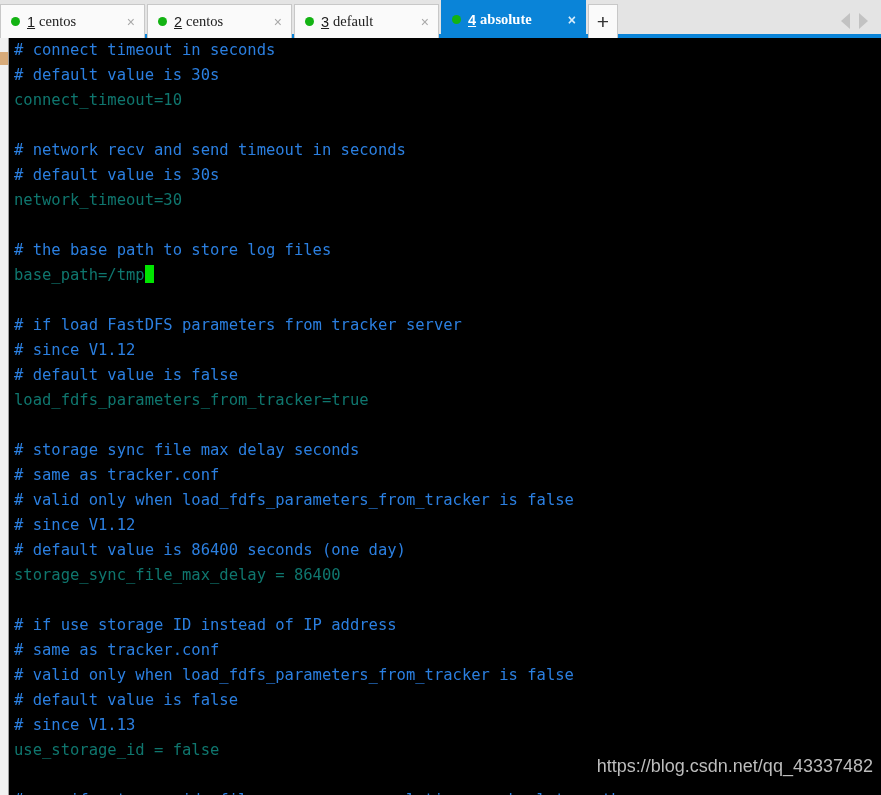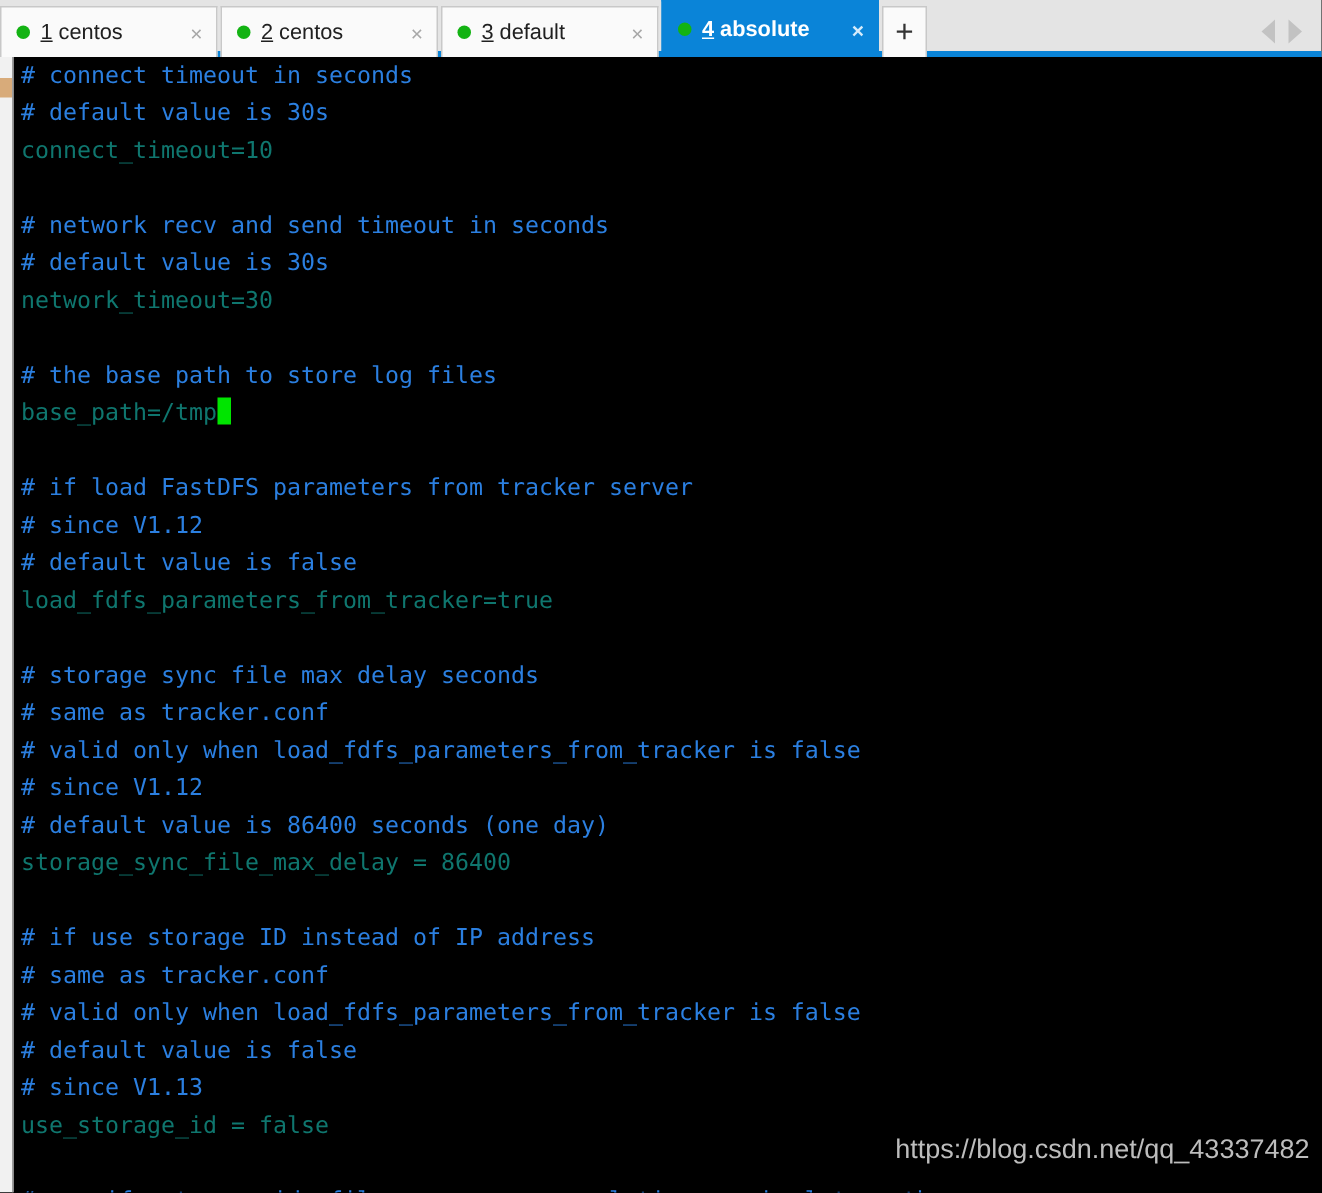--- a/index.html
+++ b/index.html
@@ -64,20 +64,21 @@
     flex: 0 0 auto;
     margin-right: 7px;
   }
   .tab .acc {
     text-decoration: underline;
     margin-right: 4px;
   }
   .tab .label {
     flex: 1 1 auto;
     overflow: hidden;
+    font-family: Liberation Serif, serif;
   }
   .tab .close {
     flex: 0 0 auto;
     font-size: 14px;
     color: #a8a8a8;
     line-height: 1;
     padding: 0 3px;
   }
   .tab.active .close { color: #d6ecfb; }
 

